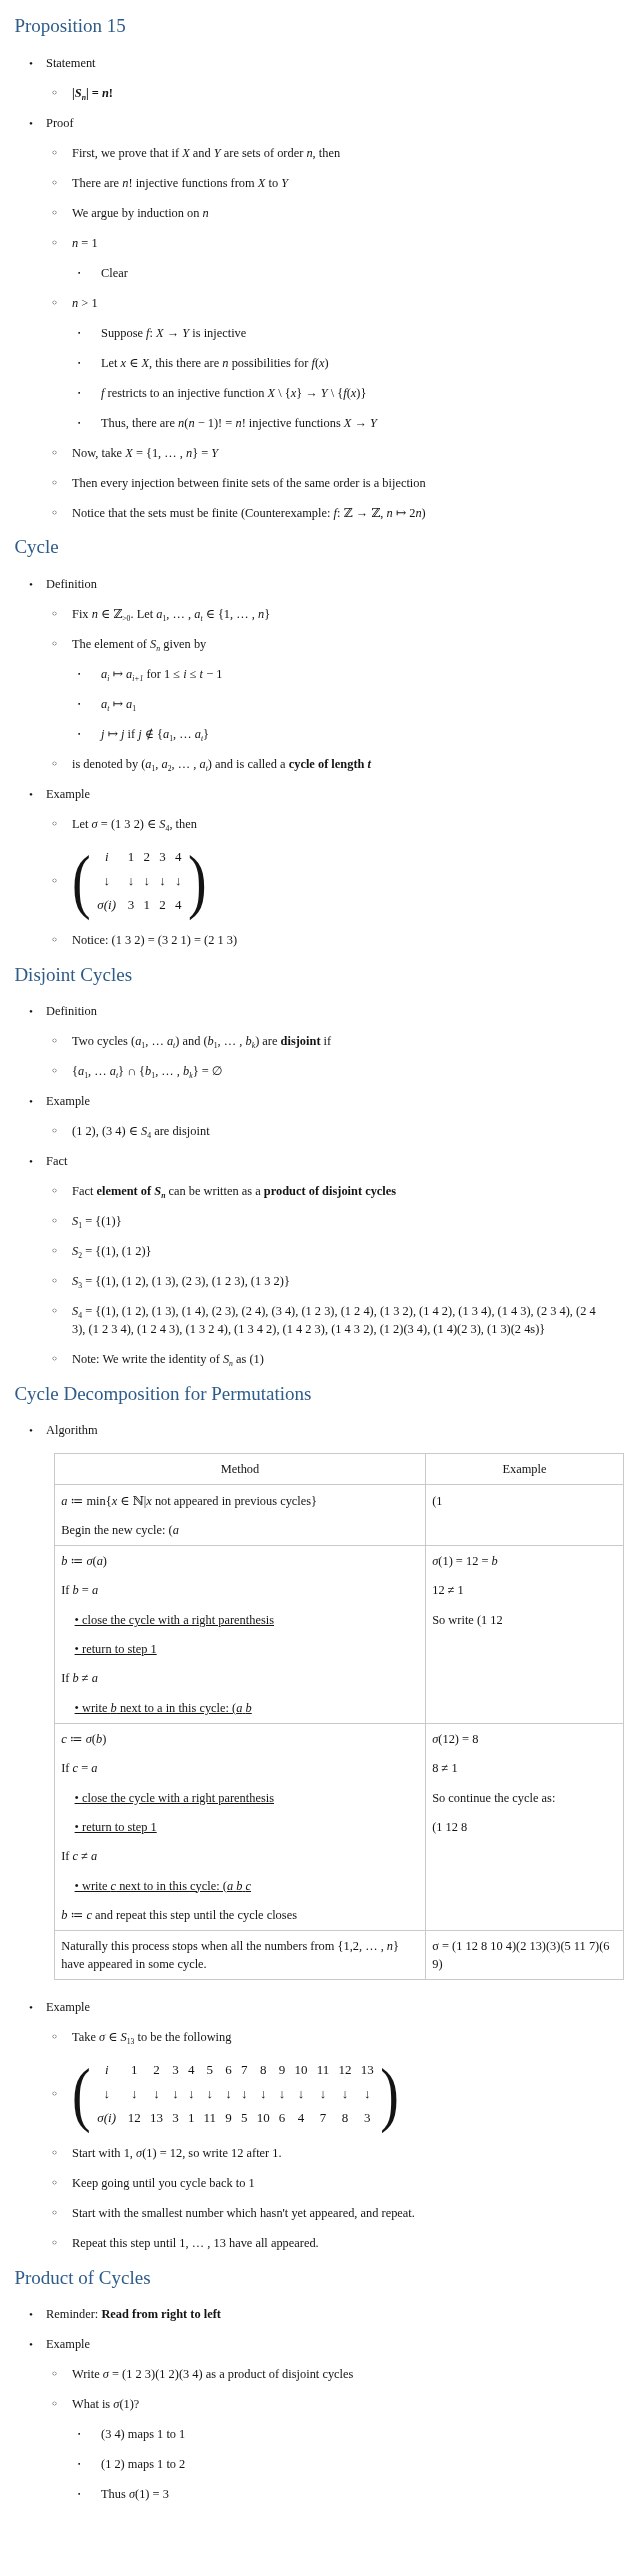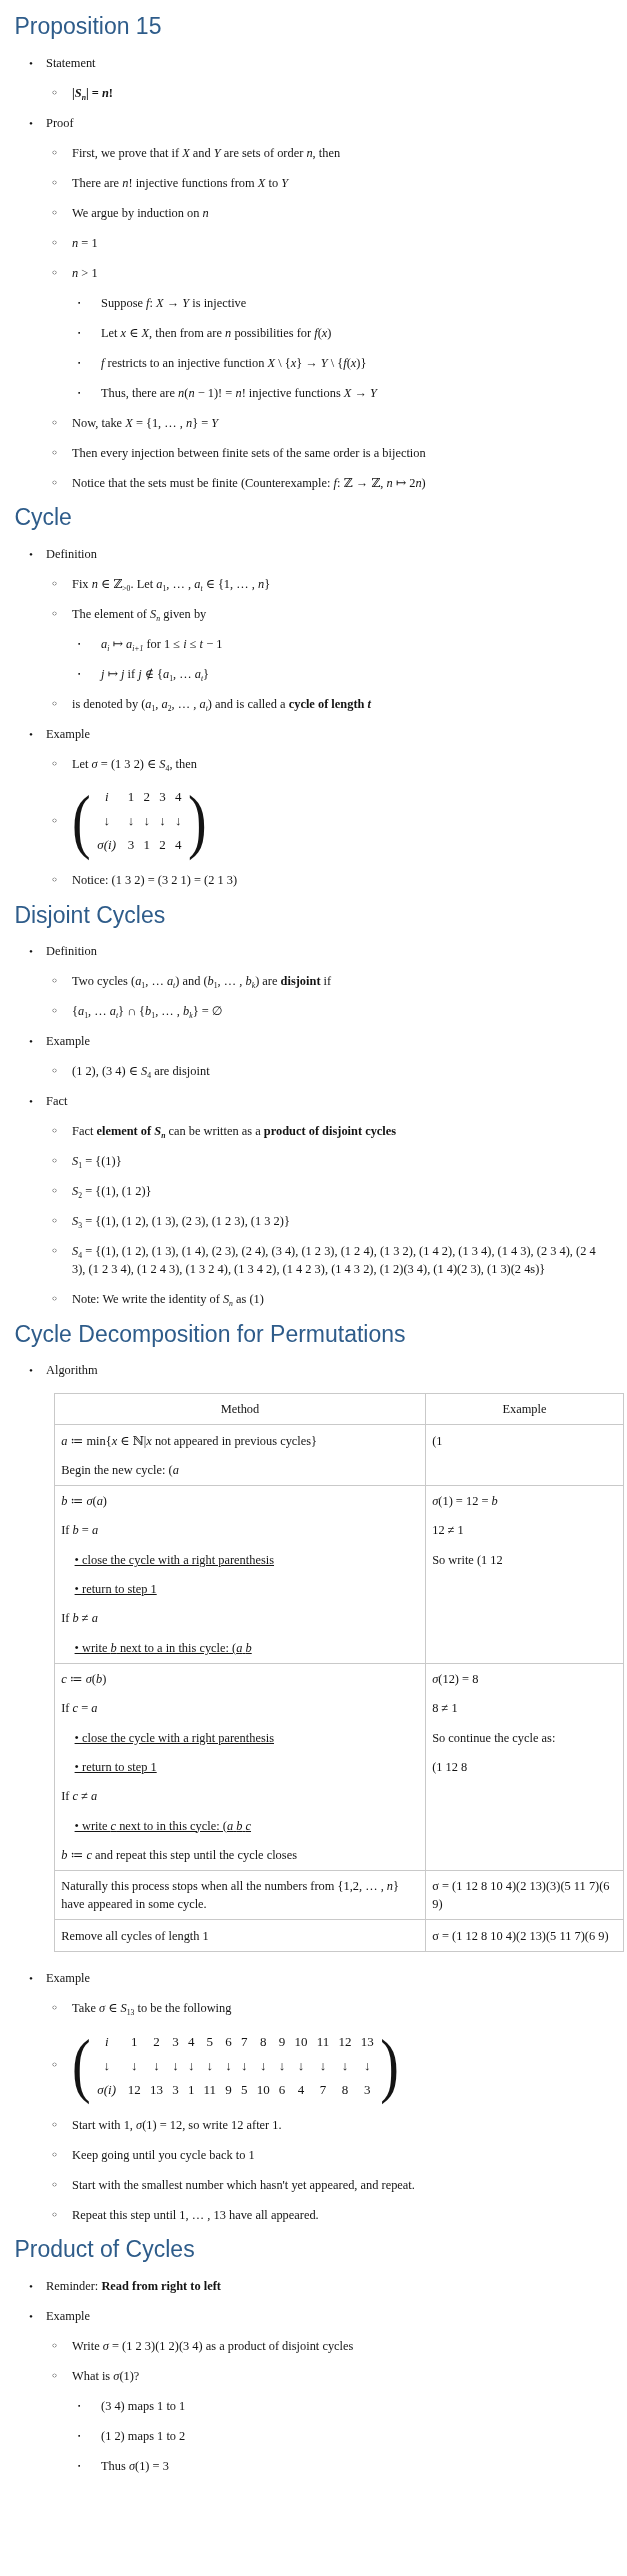--- a/index.html
+++ b/index.html
@@ -9,23 +9,23 @@
   }
   html,body{margin:0;padding:0;background:#ffffff;}
   body{
     width:628px;
     color:var(--ink);
     font-family:"Liberation Serif","DejaVu Serif","DejaVu Sans",serif;
     font-size:12.4px;
   }
   .doc{padding:5.2px 25px 31px 0;}
   .h1{
-    font-family:Liberation Sans, sans-serif;
+    font-family:Liberation Serif, serif;
     font-weight:400;
-    font-size:23px;
+    font-size:19px;
     line-height:24px;
     color:var(--accent);
     margin:13.4px 0 15.5px 14.4px;
   }
   .h1:first-child{margin-top:9.3px;}
   .li{position:relative;line-height:18px;margin:0 0 12px 0;}
   .li .blt{position:absolute;top:0;line-height:18px;}
   .lv1{padding-left:46px;}  .lv1 .blt{left:29px;font-size:11.3px;}
   .lv2{padding-left:72px;} .lv2 .blt{left:52px;font-size:8.2px;}
   .lv3{padding-left:101px;} .lv3 .blt{left:78px;font-size:6.7px;}
@@ -62,33 +62,35 @@
 
 <div class="doc">
     <div class="h1">Proposition 15</div>
     <div class="li lv1"><span class="blt blt1">•</span><span class="txt"><span>Statement</span></span></div>
     <div class="li lv2"><span class="blt blt2">○</span><span class="txt"><span class="b">|</span><span class="b i">S</span><sub class="b i">n</sub><span class="b">| = </span><span class="b i">n</span><span class="b">!</span></span></div>
     <div class="li lv1"><span class="blt blt1">•</span><span class="txt"><span>Proof</span></span></div>
     <div class="li lv2"><span class="blt blt2">○</span><span class="txt"><span>First, we prove that if </span><span class="i">X</span><span> and </span><span class="i">Y</span><span> are sets of order </span><span class="i">n</span><span>, then</span></span></div>
     <div class="li lv2"><span class="blt blt2">○</span><span class="txt"><span>There are </span><span class="i">n</span><span>! injective functions from </span><span class="i">X</span><span> to </span><span class="i">Y</span></span></div>
     <div class="li lv2"><span class="blt blt2">○</span><span class="txt"><span>We argue by induction on </span><span class="i">n</span></span></div>
     <div class="li lv2"><span class="blt blt2">○</span><span class="txt"><span class="i">n</span><span> = 1</span></span></div>
+    <div class="li lv3"><span class="blt blt3">▪</span><span class="txt"><span>Clear</span></span></div>
     <div class="li lv2"><span class="blt blt2">○</span><span class="txt"><span class="i">n</span><span> &gt; 1</span></span></div>
     <div class="li lv3"><span class="blt blt3">▪</span><span class="txt"><span>Suppose </span><span class="i">f</span><span>: </span><span class="i">X</span><span> → </span><span class="i">Y</span><span> is injective</span></span></div>
-    <div class="li lv3"><span class="blt blt3">▪</span><span class="txt"><span>Let </span><span class="i">x</span><span> ∈ </span><span class="i">X</span><span>, then from are </span><span class="i">n</span><span> possibilities for </span><span class="i">f</span><span>(</span><span class="i">x</span><span>)</span></span></div>
+    <div class="li lv3"><span class="blt blt3">▪</span><span class="txt"><span>Let </span><span class="i">x</span><span> ∈ </span><span class="i">X</span><span>, this there are </span><span class="i">n</span><span> possibilities for </span><span class="i">f</span><span>(</span><span class="i">x</span><span>)</span></span></div>
     <div class="li lv3"><span class="blt blt3">▪</span><span class="txt"><span class="i">f</span><span> restricts to an injective function </span><span class="i">X</span><span> \ {</span><span class="i">x</span><span>} → </span><span class="i">Y</span><span> \ {</span><span class="i">f</span><span>(</span><span class="i">x</span><span>)}</span></span></div>
     <div class="li lv3"><span class="blt blt3">▪</span><span class="txt"><span>Thus, there are </span><span class="i">n</span><span>(</span><span class="i">n</span><span> − 1)! = </span><span class="i">n</span><span>! injective functions </span><span class="i">X</span><span> → </span><span class="i">Y</span></span></div>
     <div class="li lv2"><span class="blt blt2">○</span><span class="txt"><span>Now, take </span><span class="i">X</span><span> = {1, … , </span><span class="i">n</span><span>} = </span><span class="i">Y</span></span></div>
     <div class="li lv2"><span class="blt blt2">○</span><span class="txt"><span>Then every injection between finite sets of the same order is a bijection</span></span></div>
     <div class="li lv2"><span class="blt blt2">○</span><span class="txt"><span>Notice that the sets must be finite (Counterexample: </span><span class="i">f</span><span>: ℤ → ℤ, </span><span class="i">n</span><span> ↦ 2</span><span class="i">n</span><span>)</span></span></div>
     <div class="h1">Cycle</div>
     <div class="li lv1"><span class="blt blt1">•</span><span class="txt"><span>Definition</span></span></div>
     <div class="li lv2"><span class="blt blt2">○</span><span class="txt"><span>Fix </span><span class="i">n</span><span> ∈ ℤ</span><sub>&gt;0</sub><span>. Let </span><span class="i">a</span><sub>1</sub><span>, … , </span><span class="i">a</span><sub class="i">t</sub><span> ∈ {1, … , </span><span class="i">n</span><span>}</span></span></div>
     <div class="li lv2"><span class="blt blt2">○</span><span class="txt"><span>The element of </span><span class="i">S</span><sub class="i">n</sub><span> given by</span></span></div>
     <div class="li lv3"><span class="blt blt3">▪</span><span class="txt"><span class="i">a</span><sub class="i">i</sub><span> ↦ </span><span class="i">a</span><sub class="i">i+1</sub><span>  for 1 ≤ </span><span class="i">i</span><span> ≤ </span><span class="i">t</span><span> − 1</span></span></div>
+    <div class="li lv3"><span class="blt blt3">▪</span><span class="txt"><span class="i">a</span><sub class="i">t</sub><span> ↦ </span><span class="i">a</span><sub>1</sub></span></div>
     <div class="li lv3"><span class="blt blt3">▪</span><span class="txt"><span class="i">j</span><span> ↦ </span><span class="i">j</span><span>  if </span><span class="i">j</span><span> ∉ {</span><span class="i">a</span><sub>1</sub><span>, … </span><span class="i">a</span><sub class="i">t</sub><span>}</span></span></div>
     <div class="li lv2"><span class="blt blt2">○</span><span class="txt"><span>is denoted by (</span><span class="i">a</span><sub>1</sub><span>, </span><span class="i">a</span><sub>2</sub><span>, … , </span><span class="i">a</span><sub class="i">t</sub><span>) and is called a </span><span class="b">cycle of length </span><span class="b i">t</span></span></div>
     <div class="li lv1"><span class="blt blt1">•</span><span class="txt"><span>Example</span></span></div>
     <div class="li lv2"><span class="blt blt2">○</span><span class="txt"><span>Let </span><span class="i">σ</span><span> = (1 3 2) ∈ </span><span class="i">S</span><sub>4</sub><span>, then</span></span></div>
     <div class="li lv2 mli"><span class="blt blt2">○</span><span class="txt"><span class="mwrap">
           <span class="paren">(</span>
           <table class="mtx">
             <tbody>
               <tr>
                 <td>i</td>
@@ -186,28 +188,20 @@
             </td>
           </tr>
           <tr>
             <td>
               <p class="cline"><span>Naturally this process stops when all the numbers from {1,2, … , </span><span class="i">n</span><span>} have appeared in some cycle.</span></p>
             </td>
             <td>
               <p class="cline"><span>σ = (1 12 8 10 4)(2 13)(3)(5 11 7)(6 9)</span></p>
             </td>
           </tr>
-          <tr>
-            <td>
-              <p class="cline"><span>Remove all cycles of length 1</span></p>
-            </td>
-            <td>
-              <p class="cline"><span>σ = (1 12 8 10 4)(2 13)(5 11 7)(6 9)</span></p>
-            </td>
-          </tr>
         </tbody>
       </table>
     </div>
     <div class="li lv1"><span class="blt blt1">•</span><span class="txt"><span>Example</span></span></div>
     <div class="li lv2"><span class="blt blt2">○</span><span class="txt"><span>Take </span><span class="i">σ</span><span> ∈ </span><span class="i">S</span><sub>13</sub><span> to be the following</span></span></div>
     <div class="li lv2 mli"><span class="blt blt2">○</span><span class="txt"><span class="mwrap">
           <span class="paren">(</span>
           <table class="mtx">
             <tbody>
               <tr>

